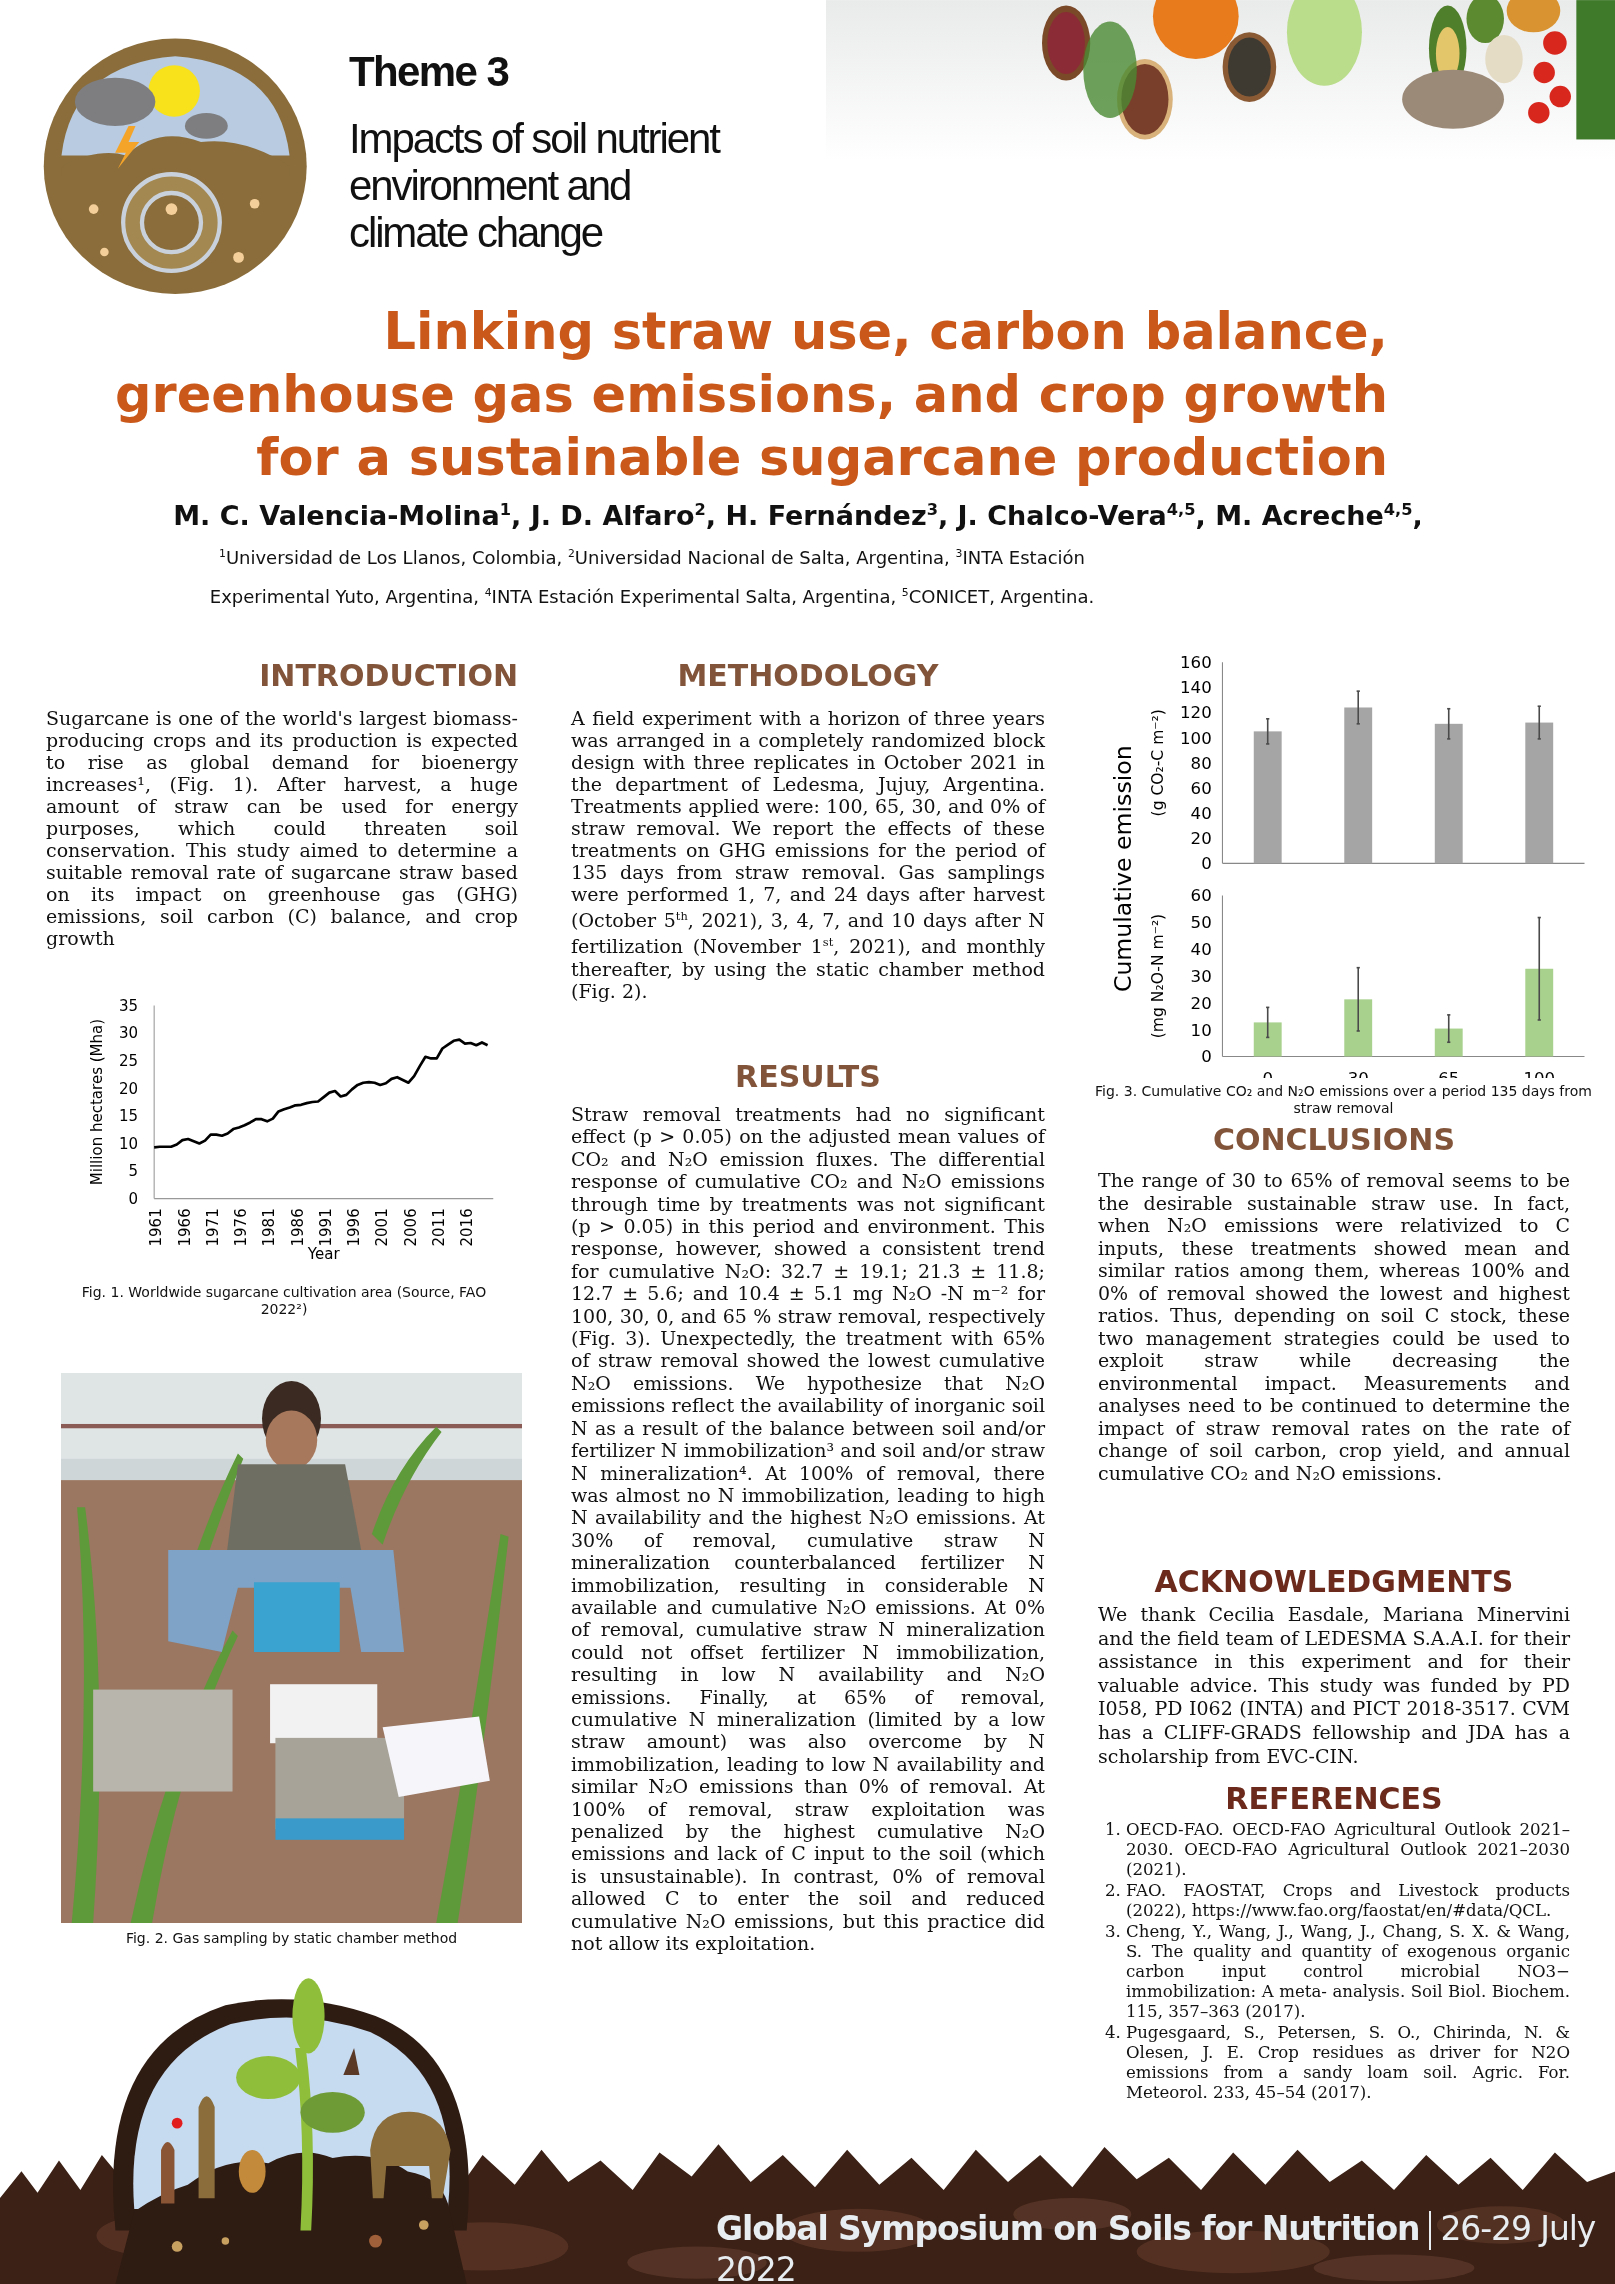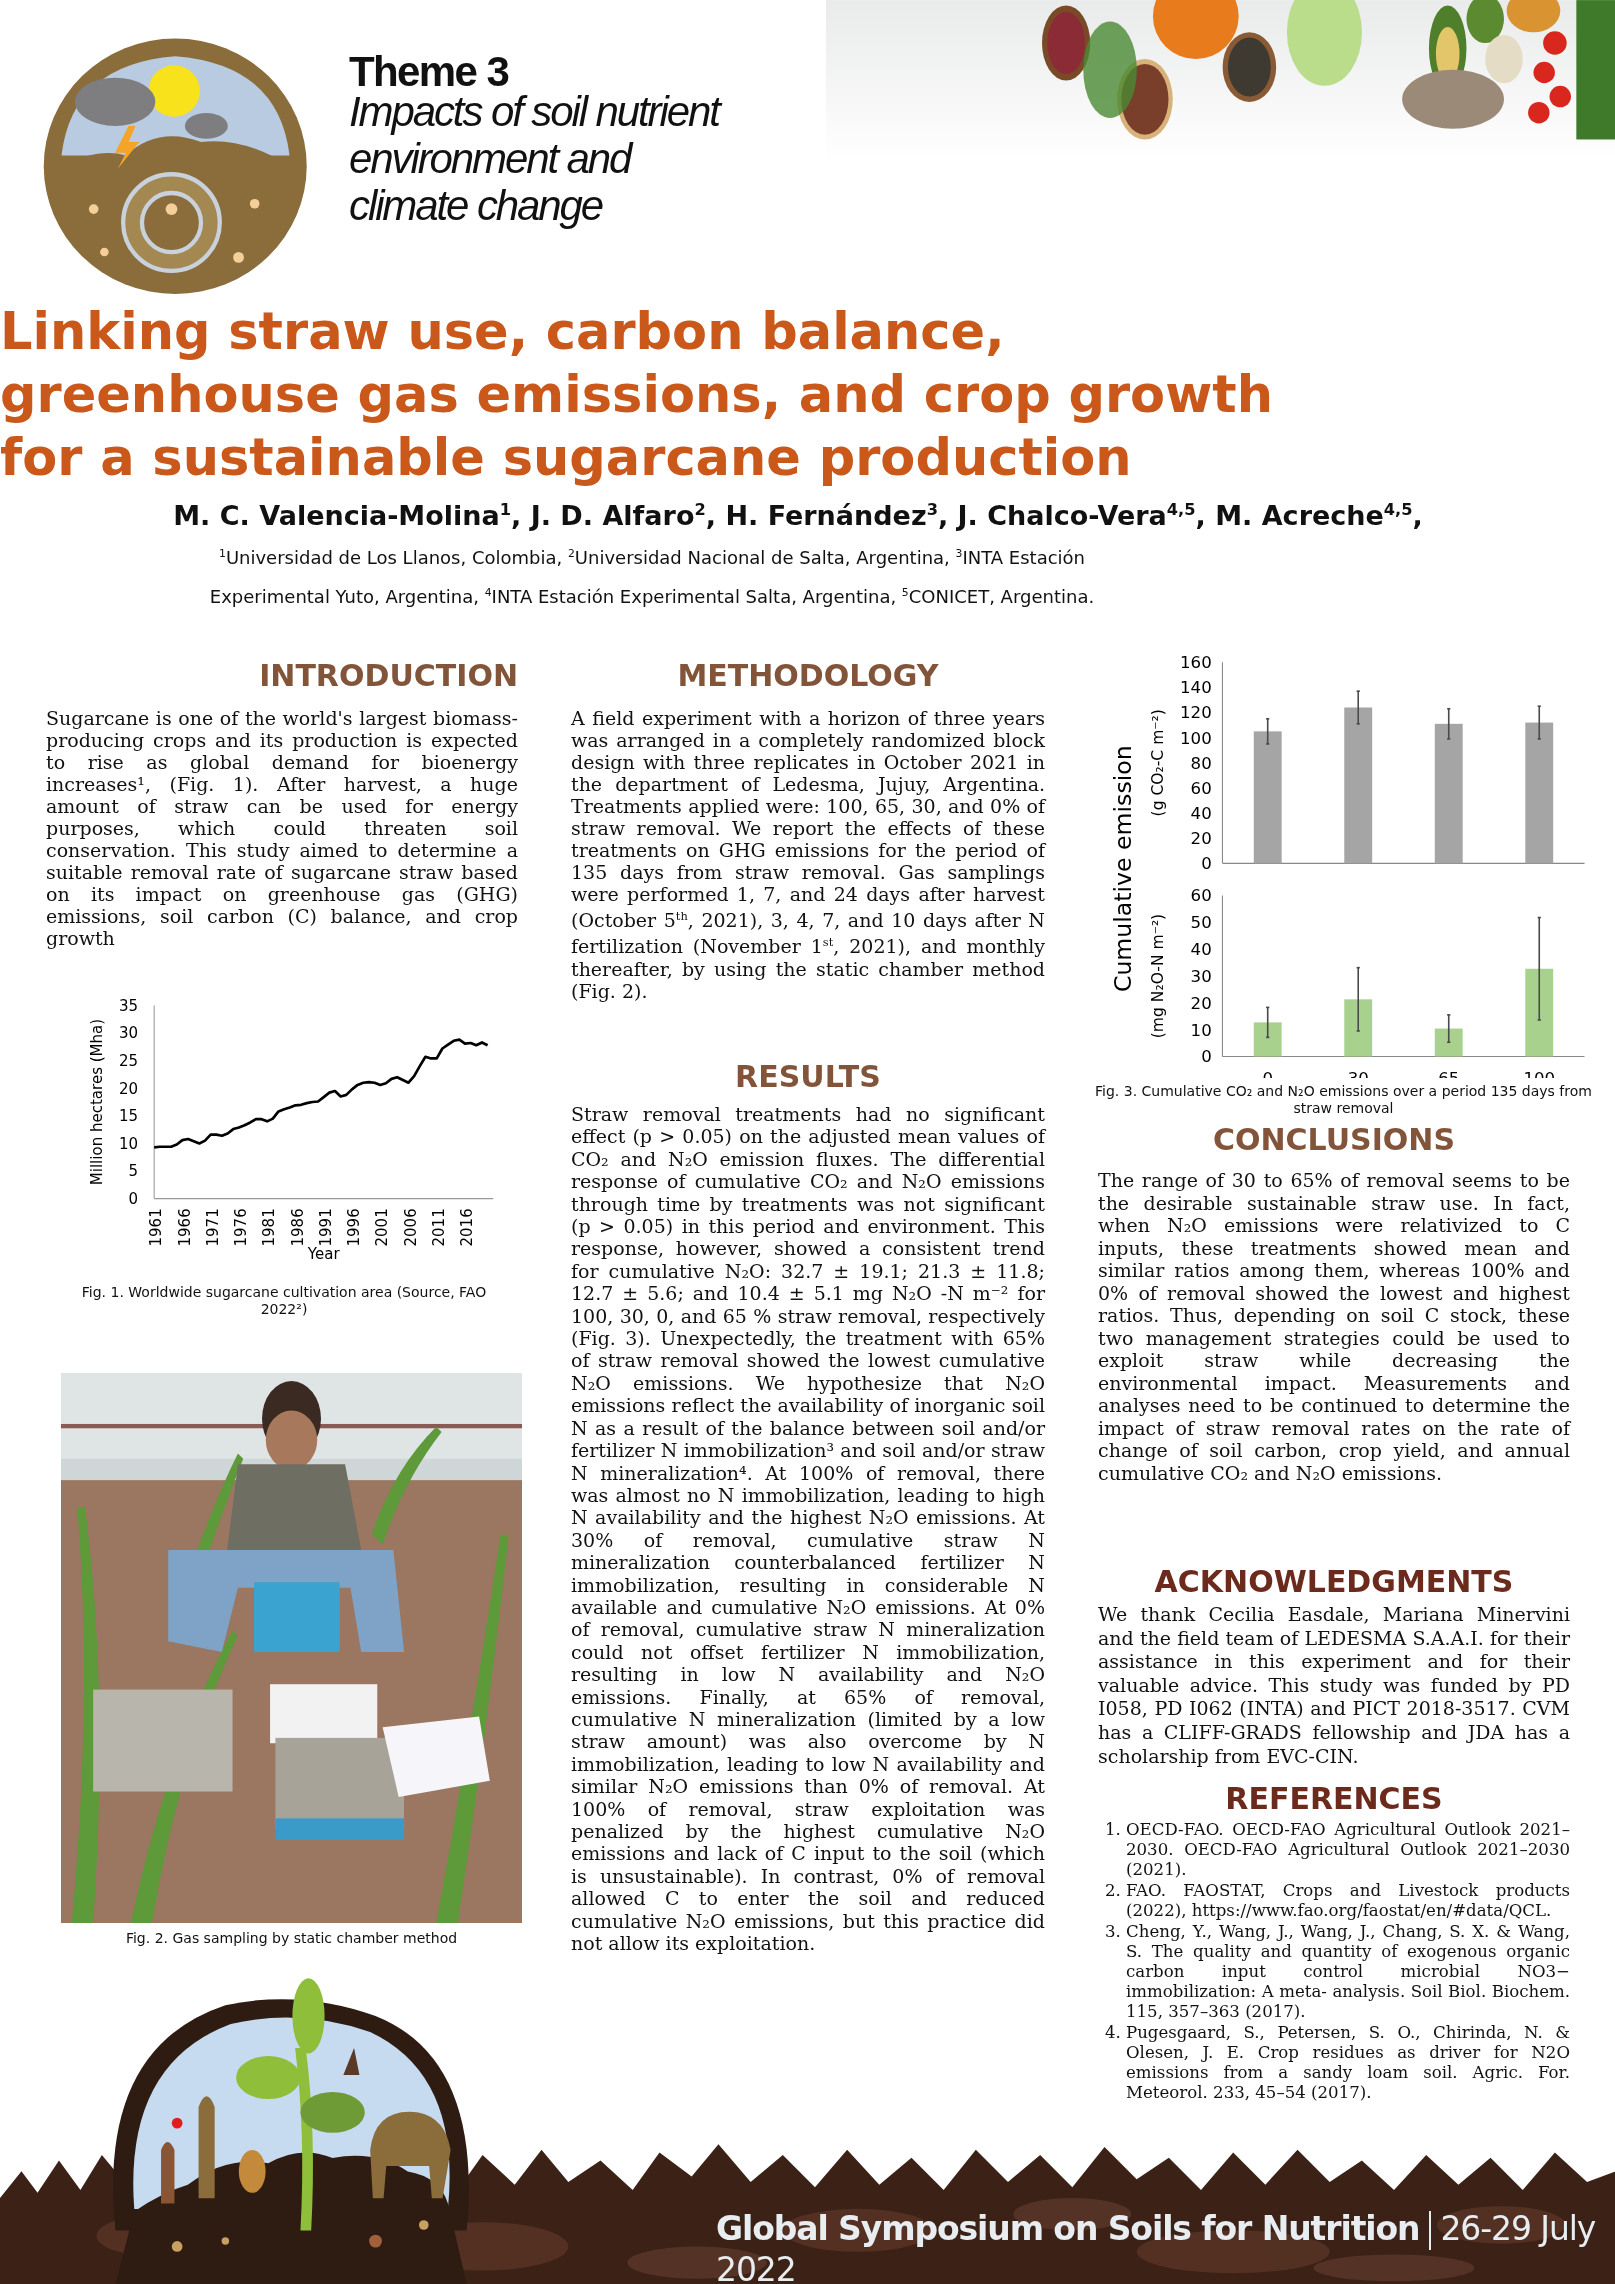--- a/index.html
+++ b/index.html
@@ -3,22 +3,22 @@
 <meta charset="utf-8">
 <style>
   html, body { margin:0; padding:0; }
   body { width:1616px; height:2284px; position:relative; background:#ffffff; overflow:hidden;
          font-family:"DejaVu Serif", serif; color:#111; }
   .abs { position:absolute; }
   
   #veg { left:826px; top:0; width:790px; height:161px; }
   #logo { left:40px; top:32px; width:271px; height:263px; }
   .theme-title { left:349px; top:48px; font-family:"Liberation Sans", sans-serif; font-weight:bold; font-size:42px; letter-spacing:-1.6px; }
-  .theme-sub { left:349px; top:88px; width:429px; font-family:"Liberation Sans", sans-serif; font-size:42px; line-height:47px; letter-spacing:-2.1px;font-style:italic; }
-  .main-title { left:0; top:300px; width:1388px; text-align:left; color:#c9581a; font-family:"DejaVu Sans", sans-serif; font-weight:bold; font-size:51px; line-height:63px; }
+  .theme-sub { left:349px; top:115px; width:429px; font-family:"Liberation Sans", sans-serif; font-size:42px; line-height:47px; letter-spacing:-2.1px; }
+  .main-title { left:0; top:300px; width:1388px; text-align:right; color:#c9581a; font-family:"DejaVu Sans", sans-serif; font-weight:bold; font-size:51px; line-height:63px; }
   .authors { left:0; top:500px; width:1552px; text-align:center; font-family:"DejaVu Sans", sans-serif; font-weight:bold; font-size:27px;padding-left:22px; }
   .affil { left:0; top:536px; width:1304px; text-align:center; font-family:"DejaVu Sans", sans-serif; font-size:18px; line-height:35px; }
   sup { font-size:60%; }
   
   .sec-h { font-family:"DejaVu Sans", sans-serif; font-weight:bold; color:#82553a; font-size:30px; text-align:center; }
   .sec-h.dark { color:#6b2a1c; }
   .body-text { font-size:19px; line-height:22px; text-align:justify; }
   .col1 { left:46px; width:472px; }
   .col2 { left:571px; width:474px; }
   .col3 { left:1098px; width:472px; }

